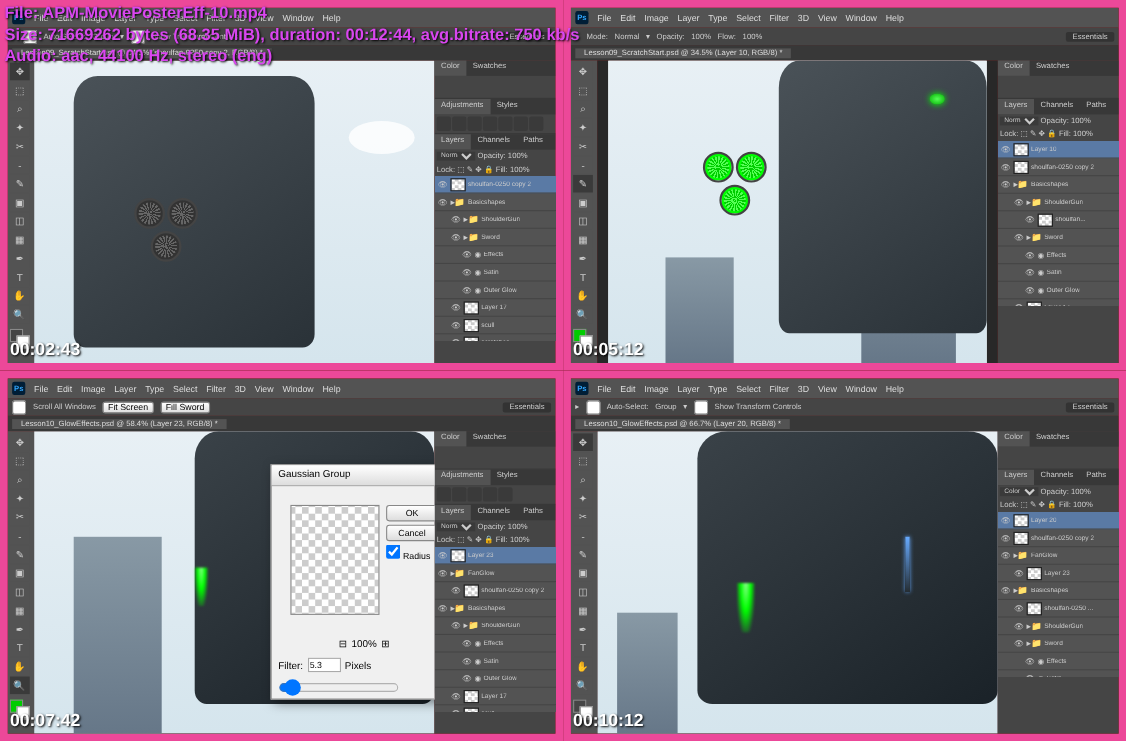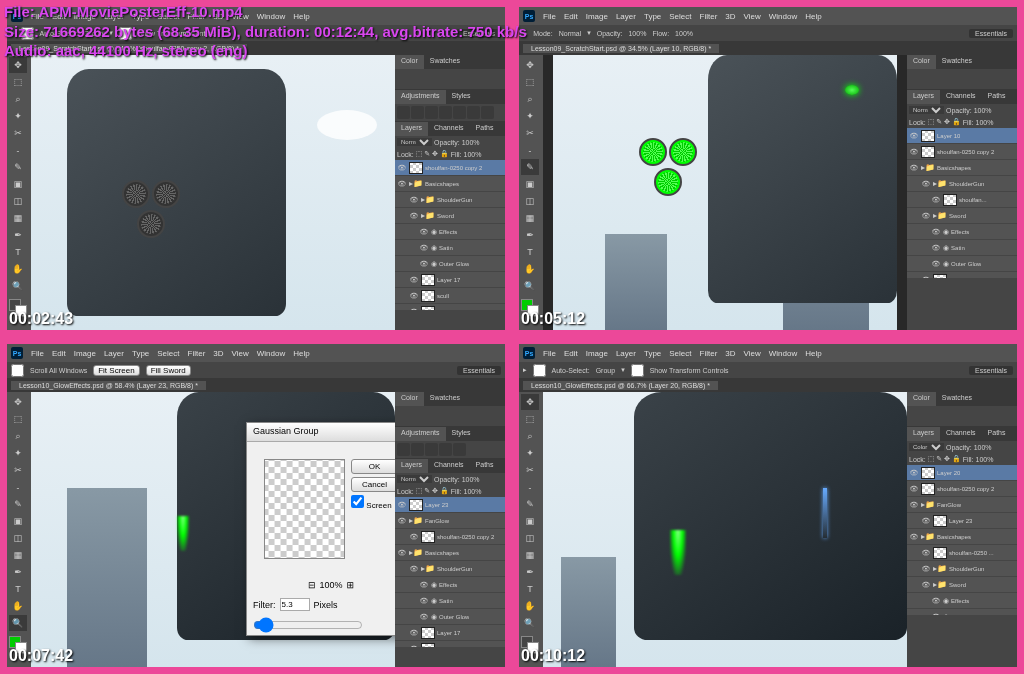--- a/index.html
+++ b/index.html
@@ -443,21 +443,21 @@
         <div class="dialog" style="left:215px;top:30px;width:170px">
           <div class="dialog-title">
             <span>Gaussian Group</span>
             <span class="dialog-close">✕</span>
           </div>
           <div class="dialog-body">
             <div class="dialog-preview"></div>
             <div class="dialog-btns">
               <button class="dialog-btn">OK</button>
               <button class="dialog-btn">Cancel</button>
-              <label style="font-size:8px"><input type="checkbox" checked="" style=""> <span>Screen</span></label>
+              <label style="font-size:8px"><input type="checkbox" checked="" style=""> <span>Radius</span></label>
             </div>
           </div>
           <div class="dialog-field" style="justify-content:center">
             <span>⊟</span>
             <span>100%</span>
             <span>⊞</span>
           </div>
           <div class="dialog-field">
             <span>Filter:</span>
             <input type="text" value="5.3" style="">

